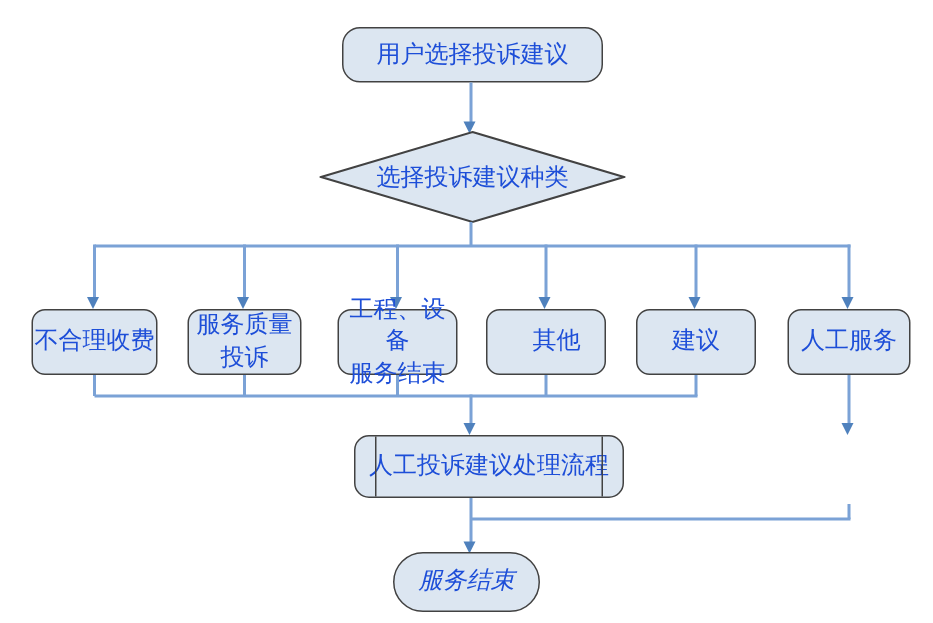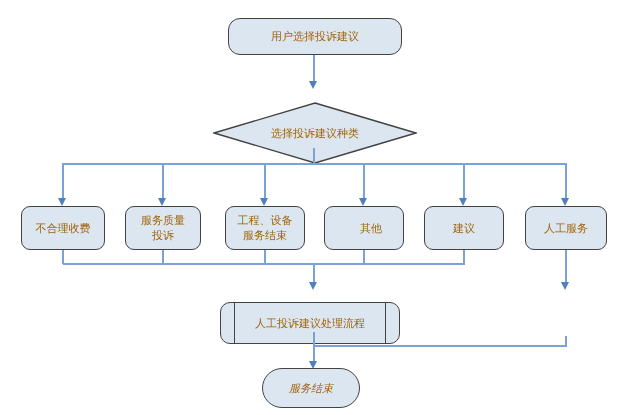--- a/index.html
+++ b/index.html
@@ -1,36 +1,36 @@
 <!DOCTYPE html>
 <html><head>
 <meta charset="utf-8">
 <style>
   html,body{margin:0;padding:0;background:#fff;}
   .canvas{
     position:relative;width:620px;height:415px;background:#ffffff;
     font-family:"Liberation Serif","DejaVu Serif",serif;
-    color:#a16207;font-size:11px;overflow:hidden;
+    color:#1d4ed8;font-size:16px;overflow:hidden;
   }
   .node{
     position:absolute;box-sizing:border-box;
     background:#dce6f1;border:1.4px solid #424242;
     display:flex;align-items:center;justify-content:center;
     text-align:center;white-space:pre-line;line-height:1.35;
   }
   .terminator{border-radius:12px;}
   .category{border-radius:9px;}
   .process{border-radius:10px;}
   .process::before,.process::after{
     content:"";position:absolute;top:0;bottom:0;width:1.3px;background:#424242;
   }
   .process.big::before{left:13px;}  .process.big::after{right:13px;}
   .process.small::before{left:9px;} .process.small::after{right:9px;}
   .oval{border-radius:20px;}
-  .decision-wrap{position:absolute;left:213px;top:102px;width:204px;height:62px;text-decoration:underline;}
+  .decision-wrap{position:absolute;left:213px;top:87px;width:204px;height:62px;text-decoration:underline;}
   .decision-wrap svg{position:absolute;left:0;top:0;}
   .decision-label{
     position:absolute;left:0;top:0;width:100%;height:100%;
     display:flex;align-items:center;justify-content:center;
   }
   .line{position:absolute;background:#7ba2d6;}
   .vline{width:1.7px;}
   .hline{height:1.7px;}
   .arrow-down{
     position:absolute;width:0;height:0;
@@ -86,21 +86,21 @@
   <div class="line vline" style="left:363px;top:250px;height:14px;"></div>
   <div class="line vline" style="left:463px;top:250px;height:14px;"></div>
   <div class="line hline" style="left:63px;top:263px;width:402px;"></div>
 
   <div class="line vline" style="left:313px;top:263px;height:20px;"></div>
   <div class="arrow-down" style="left:309px;top:282px;"></div>
 
   <div class="line vline" style="left:565px;top:250px;height:33px;"></div>
   <div class="arrow-down" style="left:561px;top:282px;"></div>
 
-  <div class="node process big" style="left:220px;top:290px;width:180px;height:42px;margin-top:12px;">人工投诉建议处理流程</div>
+  <div class="node process big" style="left:236px;top:290px;width:180px;height:42px;">人工投诉建议处理流程</div>
 
   <div class="line vline" style="left:313px;top:332px;height:30px;"></div>
   <div class="line vline" style="left:565px;top:336px;height:10px;"></div>
   <div class="line hline" style="left:314px;top:345px;width:253px;"></div>
   <div class="arrow-down" style="left:309px;top:361px;"></div>
 
   <div class="node oval" style="left:262px;top:368px;width:98px;height:40px;font-style:italic;">服务结束</div>
 
 </div>
 

